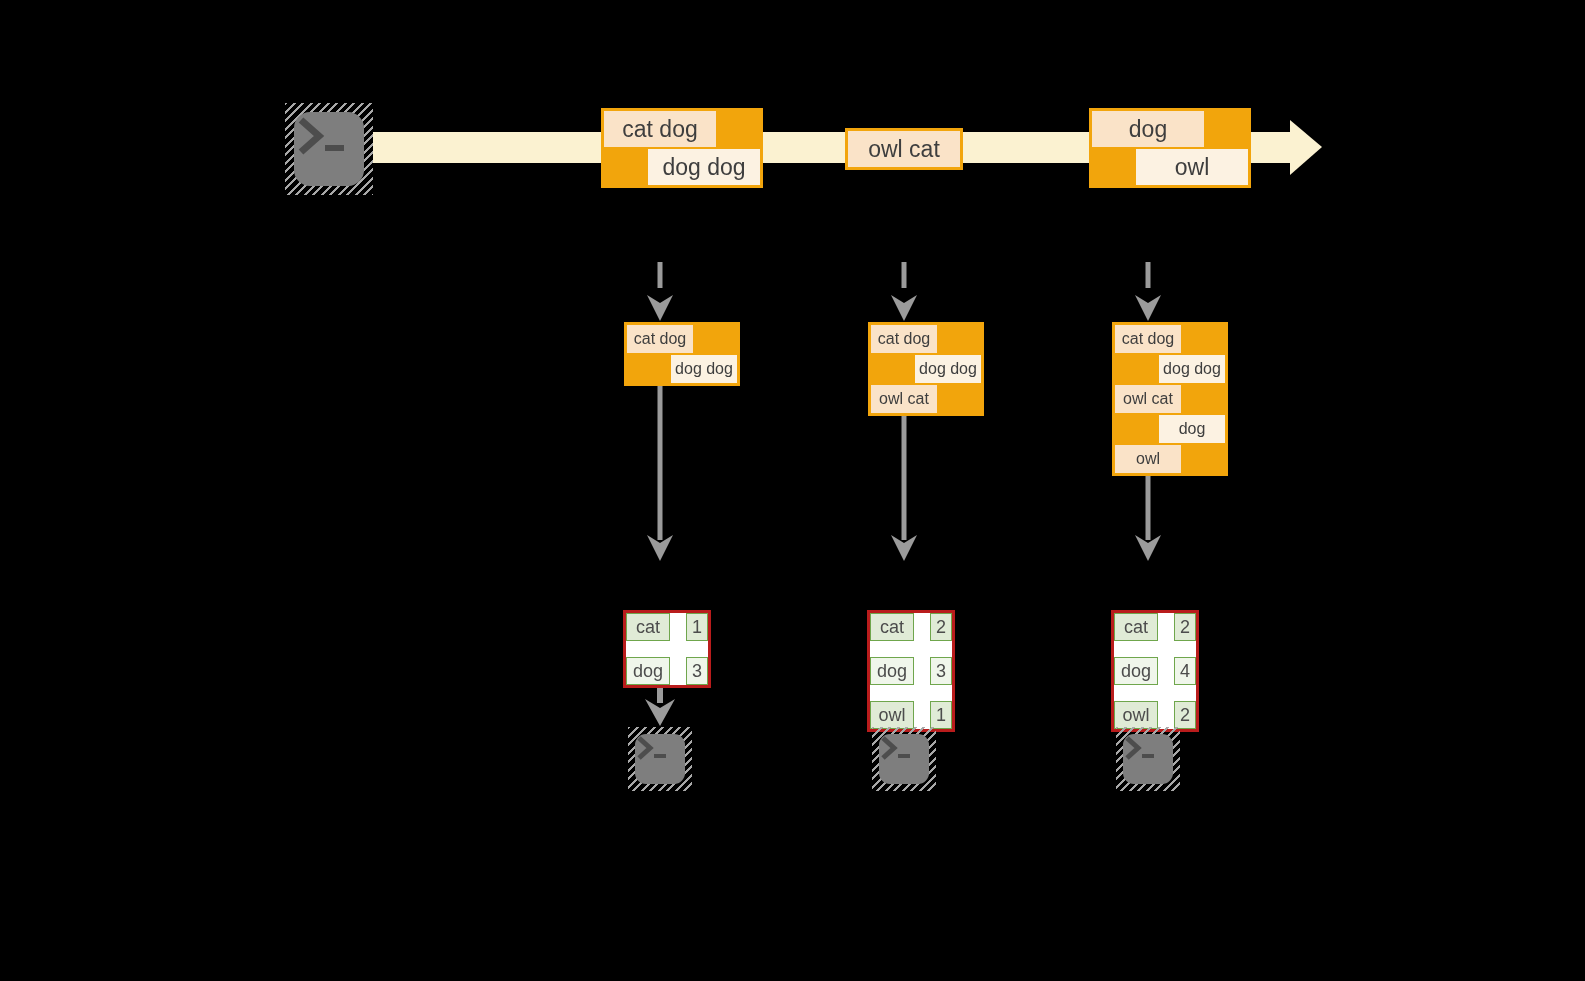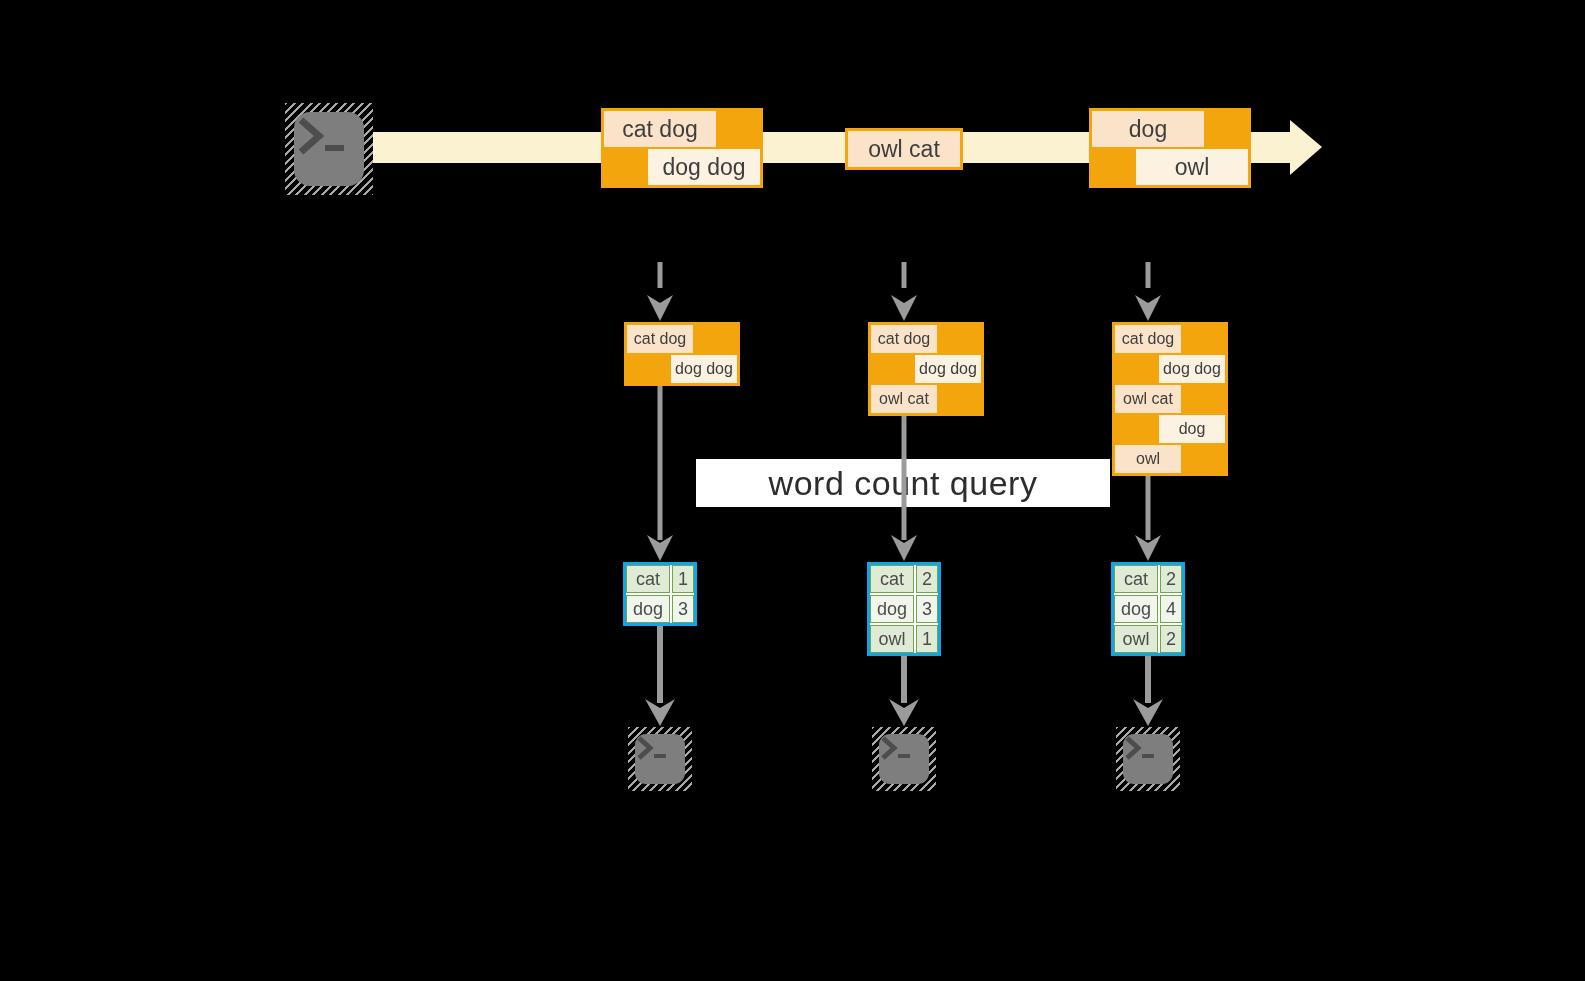--- a/index.html
+++ b/index.html
@@ -20,22 +20,22 @@
     position:absolute;z-index:3;border:3px solid #F2A50C;background:#F2A50C;
     display:flex;flex-direction:column;gap:2px;box-sizing:content-box;
   }
   .obox .cell{display:flex;align-items:center;justify-content:center;color:#3e3e3e;}
   .sbox .cell{width:112px;height:36px;font-size:23px;}
   .bbox .cell{width:66px;height:28px;font-size:16px;}
   .peach{background:#FAE3C8;}
   .cream{background:#FCF2E2;margin-left:44px;}
   
   .gtable{
-    position:absolute;z-index:3;border:3px solid #0ea5e9;background:#ffffff;
-    display:grid;grid-template-columns:44px 22px;gap:2px;
+    position:absolute;z-index:3;border:3px solid #b91c1c;background:#ffffff;
+    display:grid;grid-template-columns:44px 22px;gap:16px;margin-top:48px;
   }
   .gtable .gcell{
     display:flex;align-items:center;justify-content:center;height:28px;
     font-size:18px;color:#4c4c4c;border:1px solid #6FA64C;box-sizing:border-box;
   }
   .gdark{background:#E0EBD6;}
   .glight{background:#F0F6EB;}
   
   .term{
     position:absolute;z-index:3;
@@ -48,23 +48,20 @@
   .sink .term-inner{left:7px;top:7px;right:7px;bottom:7px;border-radius:11px;}
   .glyph{position:absolute;}
   .src .glyph{left:10px;top:12px;}
   .sink .glyph{left:7px;top:8px;}
 </style>
 </head>
 <body>
 
 <div class="canvas">
 
-  <div class="whitebox">
-    <span>word count query</span>
-  </div>
 
   <svg class="layer-svg" width="1585" height="981" viewBox="0 0 1585 981">
 
     <g>
       <rect x="373" y="132" width="917" height="31" fill="#FBF2D1"></rect>
       <polygon points="1290,120 1322,147 1290,175" fill="#FBF2D1"></polygon>
     </g>
 
     <g stroke="#9B9B9B" fill="#9B9B9B">
       <line x1="660" y1="262" x2="660" y2="296" stroke-width="5" stroke-dasharray="26 40" fill="none"></line>

